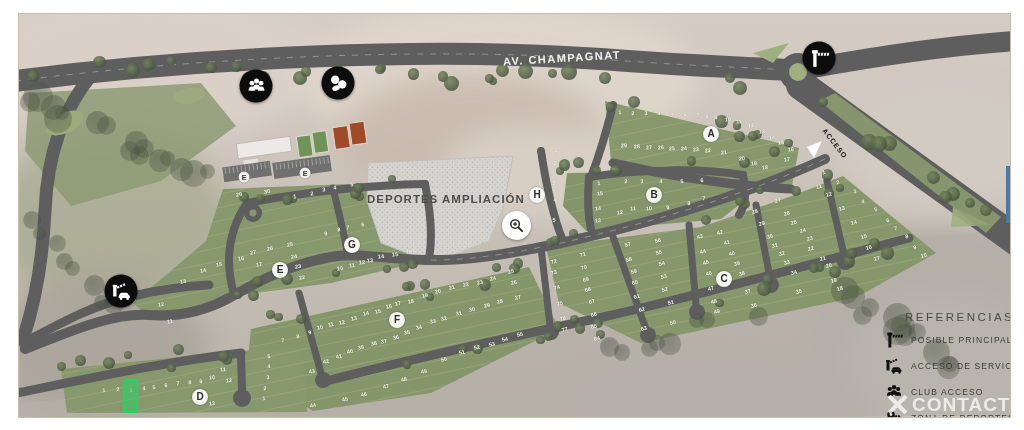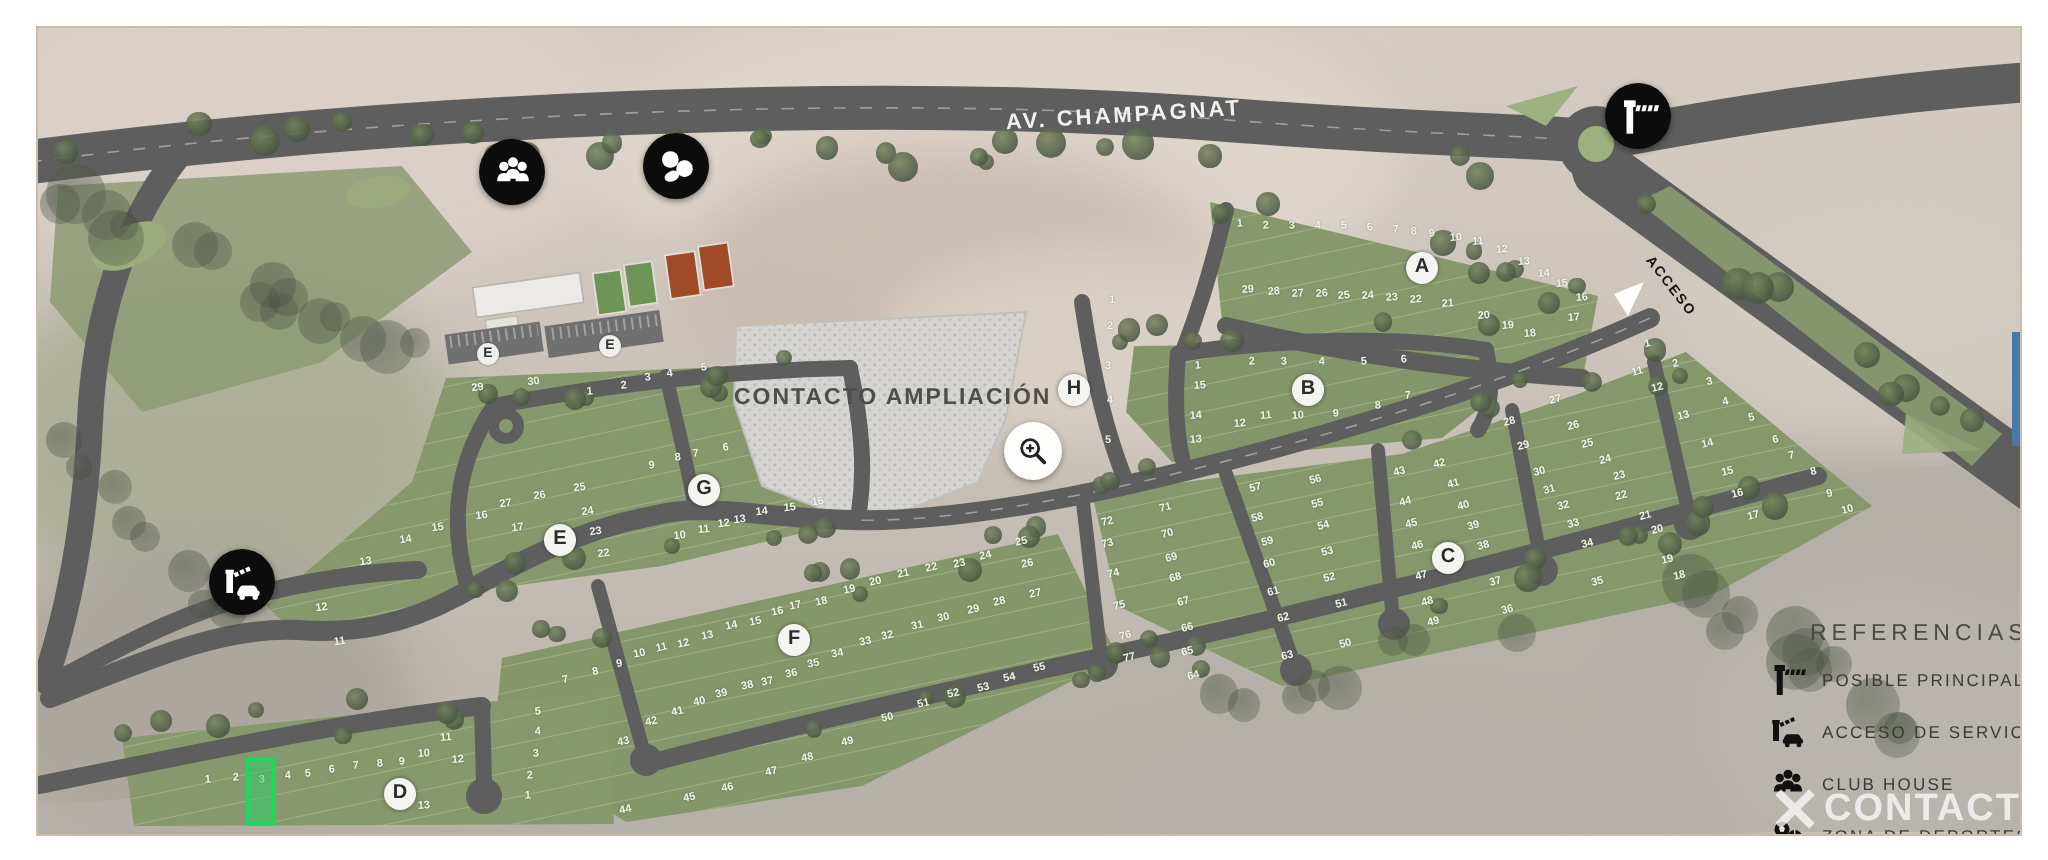--- a/index.html
+++ b/index.html
@@ -388,21 +388,21 @@
         <div class="tree" style="height: 16.589px; width: 16.589px; left: 37.2121px; top: 239.444px; background: radial-gradient(circle at 38% 35%, rgb(90, 99, 80), rgba(57, 65, 51, 0.5) 75%); opacity: 0.55;"></div>
         <div class="tree" style="height: 14.9687px; width: 14.9687px; left: 46.4725px; top: 247.169px; background: radial-gradient(circle at 38% 35%, rgb(90, 99, 80), rgba(57, 65, 51, 0.5) 75%); opacity: 0.55;"></div>
         <div class="tree" style="height: 14.4759px; width: 14.4759px; left: 75.1076px; top: 280.514px; background: radial-gradient(circle at 38% 35%, rgb(90, 99, 80), rgba(57, 65, 51, 0.5) 75%); opacity: 0.55;"></div>
         <div class="tree" style="height: 19.6314px; width: 19.6314px; left: 85.2231px; top: 280.591px; background: radial-gradient(circle at 38% 35%, rgb(90, 99, 80), rgba(57, 65, 51, 0.5) 75%); opacity: 0.55;"></div>
         <div class="tree" style="height: 12.8017px; width: 12.8017px; left: 13.9821px; top: 212.737px; background: radial-gradient(circle at 38% 35%, rgb(90, 99, 80), rgba(57, 65, 51, 0.5) 75%); opacity: 0.55;"></div>
         <div class="tree" style="height: 21.4796px; width: 21.4796px; left: 65.0239px; top: 260.671px; background: radial-gradient(circle at 38% 35%, rgb(90, 99, 80), rgba(57, 65, 51, 0.5) 75%); opacity: 0.55;"></div>
       </div>
 
     <div class="road-label" style="left:463px;top:39px;width:160px;text-align:center;transform:rotate(-3.5deg);">AV. CHAMPAGNAT</div>
     <div class="acceso-label" style="left:798px;top:126px;">ACCESO</div>
-    <div class="amp-label" style="left:348px;top:180px;width:145px;text-align:center;">CONTACTO AMPLIACIÓN</div>
+    <div class="amp-label" style="left:348px;top:180px;width:145px;text-align:center;">DEPORTES AMPLIACIÓN</div>
 
     <div id="lots">
         <div class="lot" style="left: 601px; top: 99px; transform: translate(-50%, -50%) rotate(-4deg);">1</div>
         <div class="lot" style="left: 614px; top: 100px; transform: translate(-50%, -50%) rotate(-4deg);">2</div>
         <div class="lot" style="left: 627px; top: 100px; transform: translate(-50%, -50%) rotate(-4deg);">3</div>
         <div class="lot" style="left: 640px; top: 100px; transform: translate(-50%, -50%) rotate(-4deg);">4</div>
         <div class="lot" style="left: 653px; top: 100px; transform: translate(-50%, -50%) rotate(-4deg);">5</div>
         <div class="lot" style="left: 666px; top: 101px; transform: translate(-50%, -50%) rotate(-4deg);">6</div>
         <div class="lot" style="left: 679px; top: 102px; transform: translate(-50%, -50%) rotate(-4deg);">7</div>
         <div class="lot" style="left: 688px; top: 103px; transform: translate(-50%, -50%) rotate(-4deg);">8</div>
@@ -678,21 +678,21 @@
           <div class="leg-item">
             <span class="leg-ico"><svg>
                 <use href="#i-barrier-car"></use>
               </svg></span>
             <span class="leg-label">ACCESO DE SERVICIO</span>
           </div>
           <div class="leg-item">
             <span class="leg-ico"><svg>
                 <use href="#i-people"></use>
               </svg></span>
-            <span class="leg-label">CLUB HOUSE</span>
+            <span class="leg-label">CLUB ACCESO</span>
           </div>
           <div class="leg-item">
             <span class="leg-ico"><svg>
                 <use href="#i-sports"></use>
               </svg></span>
             <span class="leg-label">ZONA DE DEPORTES</span>
           </div>
         </div>
     </div>
 

